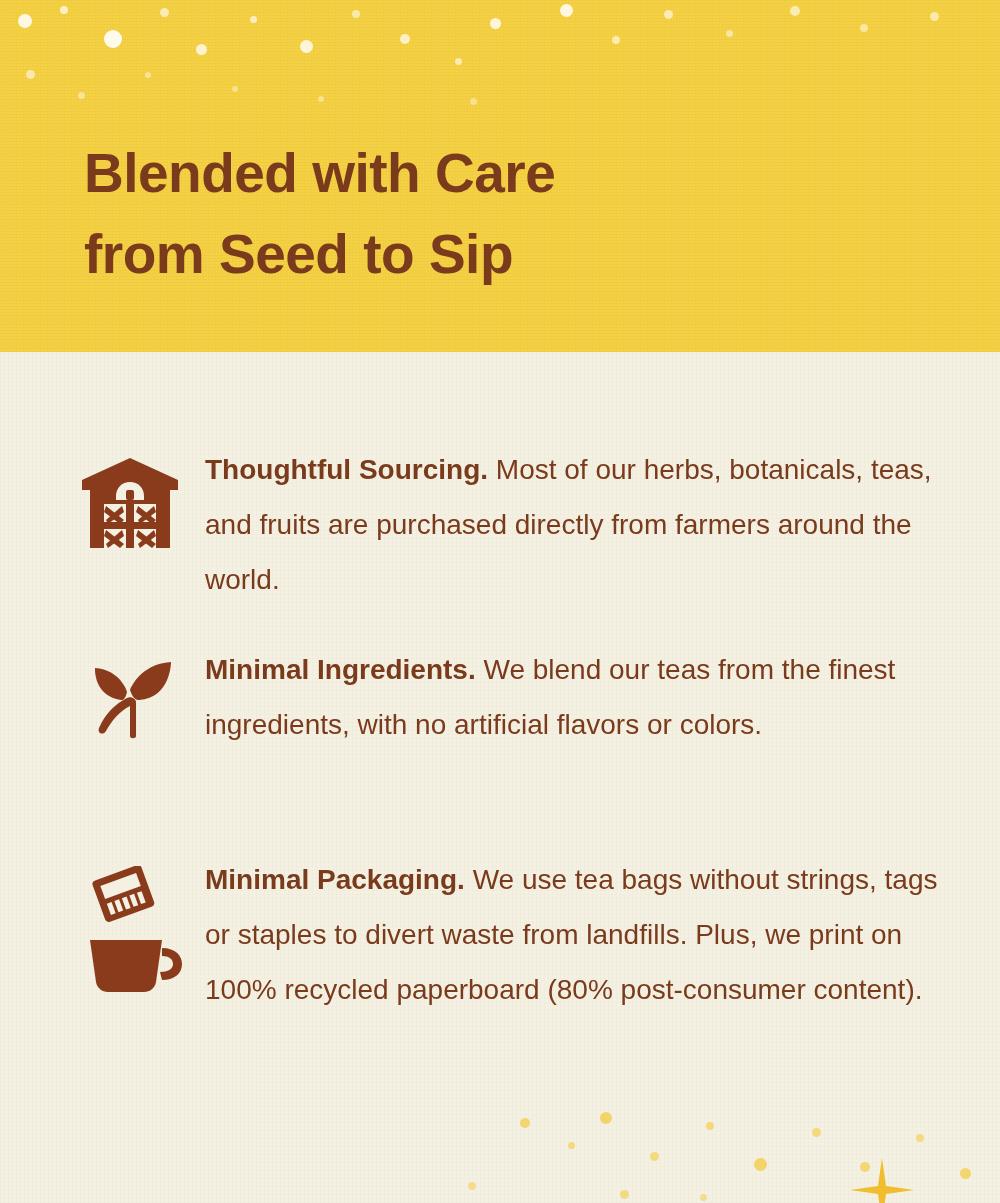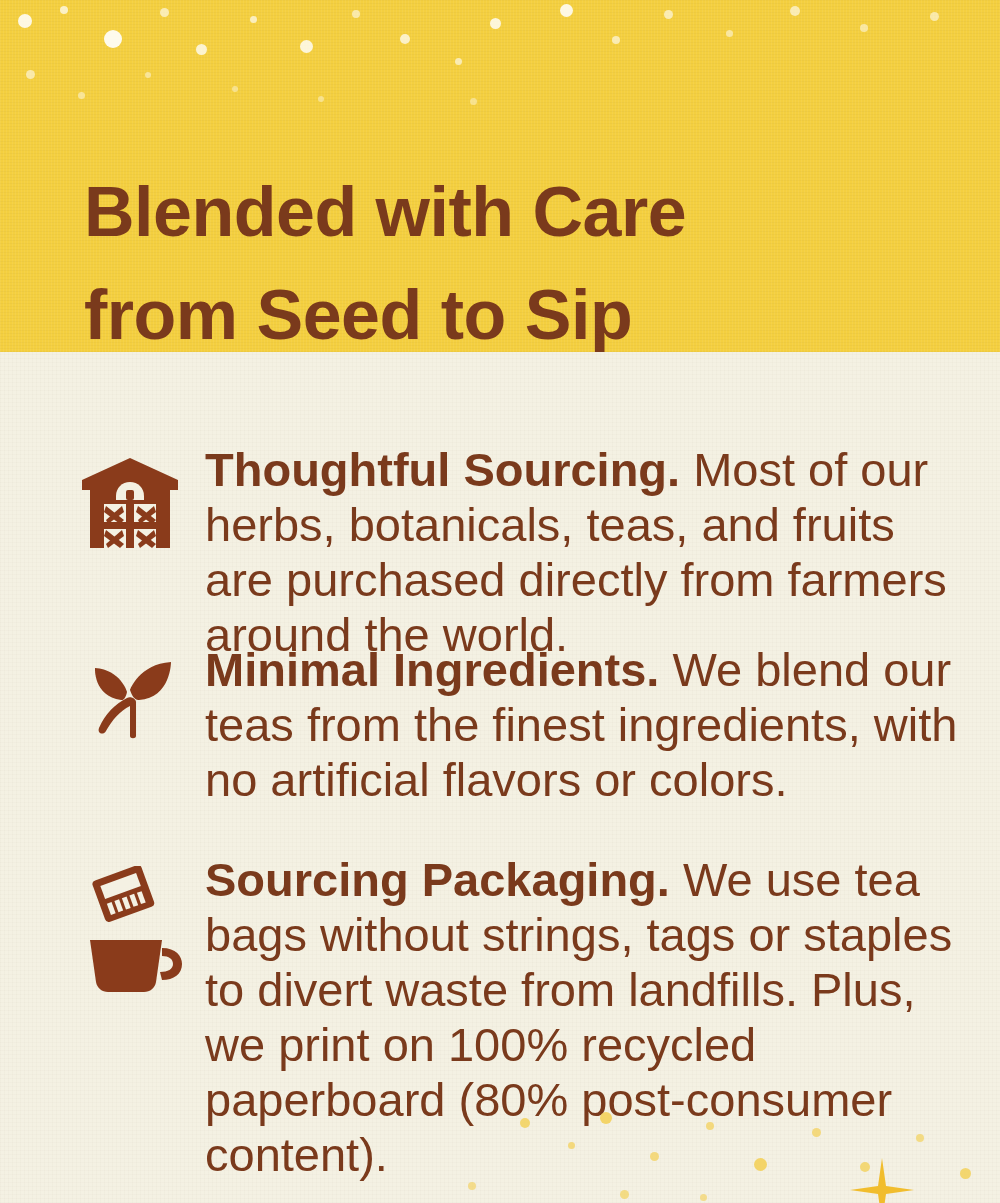--- a/index.html
+++ b/index.html
@@ -32,24 +32,24 @@
     position: absolute;
     inset: 0;
     background:
       repeating-linear-gradient(90deg, rgba(255,255,255,0.06) 0 1px, rgba(0,0,0,0.0) 1px 3px),
       repeating-linear-gradient(0deg, rgba(0,0,0,0.025) 0 1px, rgba(0,0,0,0.0) 1px 3px);
     pointer-events: none;
   }
   .headline {
     position: absolute;
     left: 84px;
-    top: 114px;
+    top: 96px;
     width: 860px;
     color: #7a3a1c;
-    font-size: 70px;
+    font-size: 55px;
     line-height: 1.48;
     font-weight: 700;
     letter-spacing: -0.5px;
     white-space: pre-line;
   }
 
   
   .body-area {
     position: absolute;
     left: 0;
@@ -90,21 +90,21 @@
     min-width: 150px;
     display: flex;
     justify-content: center;
     align-items: flex-start;
     padding-top: 14px;
   }
   .icon-cell svg { display: block; }
 
   .text-cell {
     color: #7a3a1c;
-    font-size: 47px;
+    font-size: 28px;
     line-height: 55px;
     padding-top: 0;
     max-width: 760px;
   }
   .text-cell .lead {
     font-weight: 700;
   }
   .text-cell .rest {
     font-weight: 400;
   }
@@ -211,21 +211,21 @@
                 <rect x="49" y="30" width="5" height="12"></rect>
                 <rect x="57" y="30" width="5" height="12"></rect>
                 <rect x="65" y="30" width="5" height="12"></rect>
               </g>
             </g>
             <path d="M14 74 L86 74 L80 116 C79 122 74 126 68 126 L32 126 C26 126 21 122 20 116 Z" fill="#8a3b1b"></path>
             <path d="M86 82 C100 82 106 90 106 98 C106 108 98 114 86 114 L84 106 C92 106 97 103 97 98 C97 93 93 90 86 90 Z" fill="#8a3b1b"></path>
           </svg>
         </div>
         <div class="text-cell">
-          <span class="lead">Sourcing Packaging.</span><span class="rest"> We use tea bags without strings, tags or staples to divert waste from landfills. Plus, we print on 100% recycled paperboard (80% post-consumer content).</span>
+          <span class="lead">Minimal Packaging.</span><span class="rest"> We use tea bags without strings, tags or staples to divert waste from landfills. Plus, we print on 100% recycled paperboard (80% post-consumer content).</span>
         </div>
       </div>
 
     </div>
 
     <div class="speckle" style="left:520px; top:766px; width:10px; height:10px; background:#f3cf52; opacity:.8;"></div>
     <div class="speckle" style="left:568px; top:790px; width:7px; height:7px; background:#f3cf52; opacity:.7;"></div>
     <div class="speckle" style="left:600px; top:760px; width:12px; height:12px; background:#f3cf52; opacity:.85;"></div>
     <div class="speckle" style="left:650px; top:800px; width:9px; height:9px; background:#f3cf52; opacity:.7;"></div>
     <div class="speckle" style="left:706px; top:770px; width:8px; height:8px; background:#f3cf52; opacity:.7;"></div>

